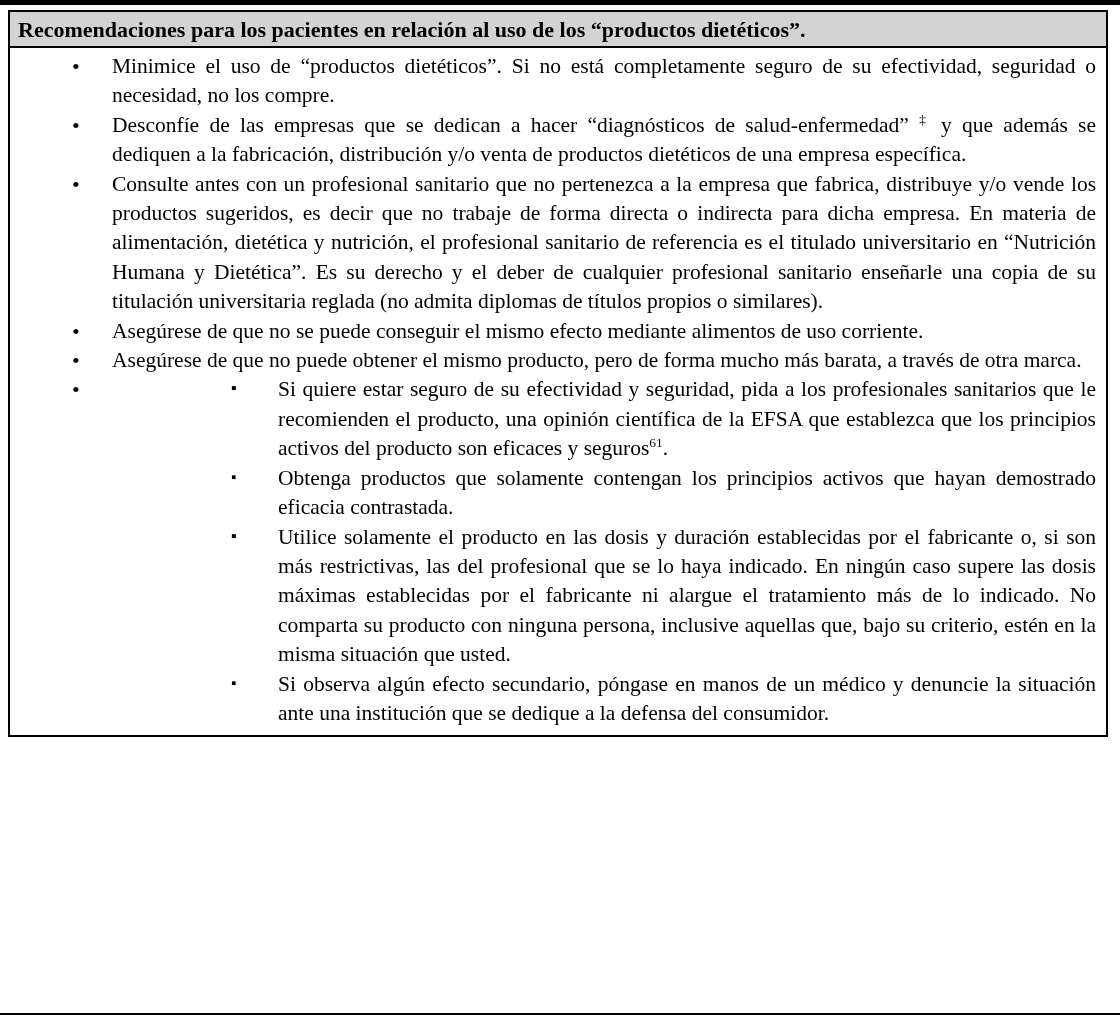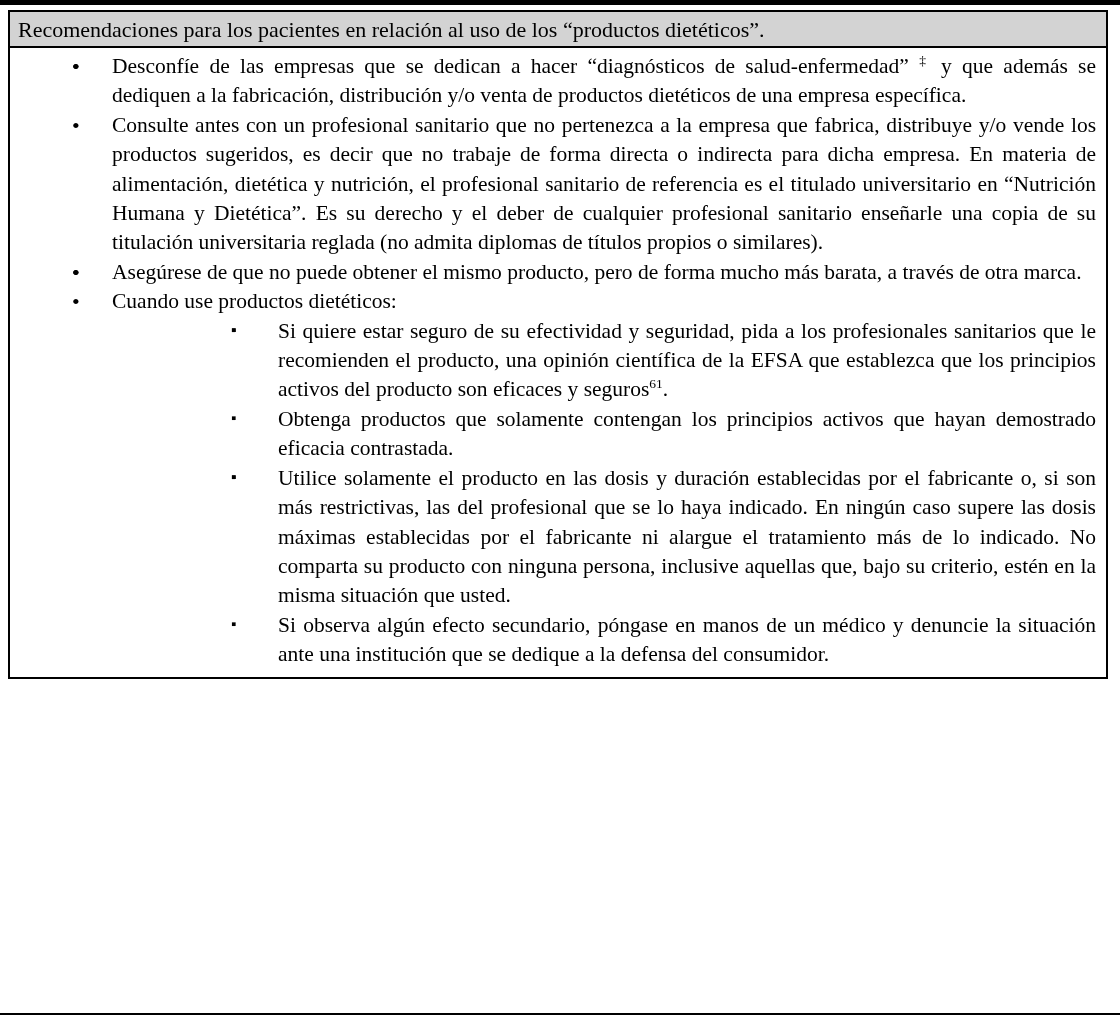--- a/index.html
+++ b/index.html
@@ -36,21 +36,21 @@
     top: 10px;
     left: 8px;
     width: 1100px;
     border: 2px solid #000000;
     background: #ffffff;
     box-sizing: border-box;
   }
   .tbl-header {
     background: #d3d3d3;
     border-bottom: 2px solid #000000;
-    font-weight: normal;
+    font-weight: bold;
     font-size: 22px;
     line-height: 27px;
     padding: 4px 6px 3px 8px;
   }
   .tbl-body {
     font-size: 21.5px;
     line-height: 29.4px;
     padding: 4px 0 7px 0;
   }
   ul.blist {
@@ -98,44 +98,45 @@
   <div class="tbl-header">
     <span>Recomendaciones para los pacientes en relación al uso de los “productos dietéticos”.</span>
   </div>
 
   <div class="tbl-body">
 
     <ul class="blist l1">
 
       <li>
         <span class="marker">•</span>
+        <span>Minimice el uso de “productos dietéticos”. Si no está completamente seguro de su efectividad, seguridad o necesidad, no los compre.</span>
       </li>
 
       <li>
         <span class="marker">•</span>
         <span>Desconfíe de las empresas que se dedican a hacer “diagnósticos de salud-enfermedad” </span><sup class="fnote">‡</sup><span> y que además se dediquen a la fabricación, distribución y/o venta de productos dietéticos de una empresa específica.</span>
       </li>
 
       <li>
         <span class="marker">•</span>
         <span>Consulte antes con un profesional sanitario que no pertenezca a la empresa que fabrica, distribuye y/o vende los productos sugeridos, es decir que no trabaje de forma directa o indirecta para dicha empresa. En materia de alimentación, dietética y nutrición, el profesional sanitario de referencia es el titulado universitario en “Nutrición Humana y Dietética”. Es su derecho y el deber de cualquier profesional sanitario enseñarle una copia de su titulación universitaria reglada (no admita diplomas de títulos propios o similares).</span>
       </li>
 
       <li>
         <span class="marker">•</span>
+        <span>Asegúrese de que no se puede conseguir el mismo efecto  mediante alimentos de uso corriente.</span>
       </li>
 
       <li>
         <span class="marker">•</span>
         <span>Asegúrese de que no puede obtener el mismo producto, pero de forma mucho más barata, a través de otra marca.</span>
       </li>
 
       <li>
         <span class="marker">•</span>
-        <span>Cuando use productos dietéticos:</span>
       </li>
 
     </ul>
 
     <ul class="blist l2">
 
       <li>
         <span class="marker">▪</span>
       </li>
 

